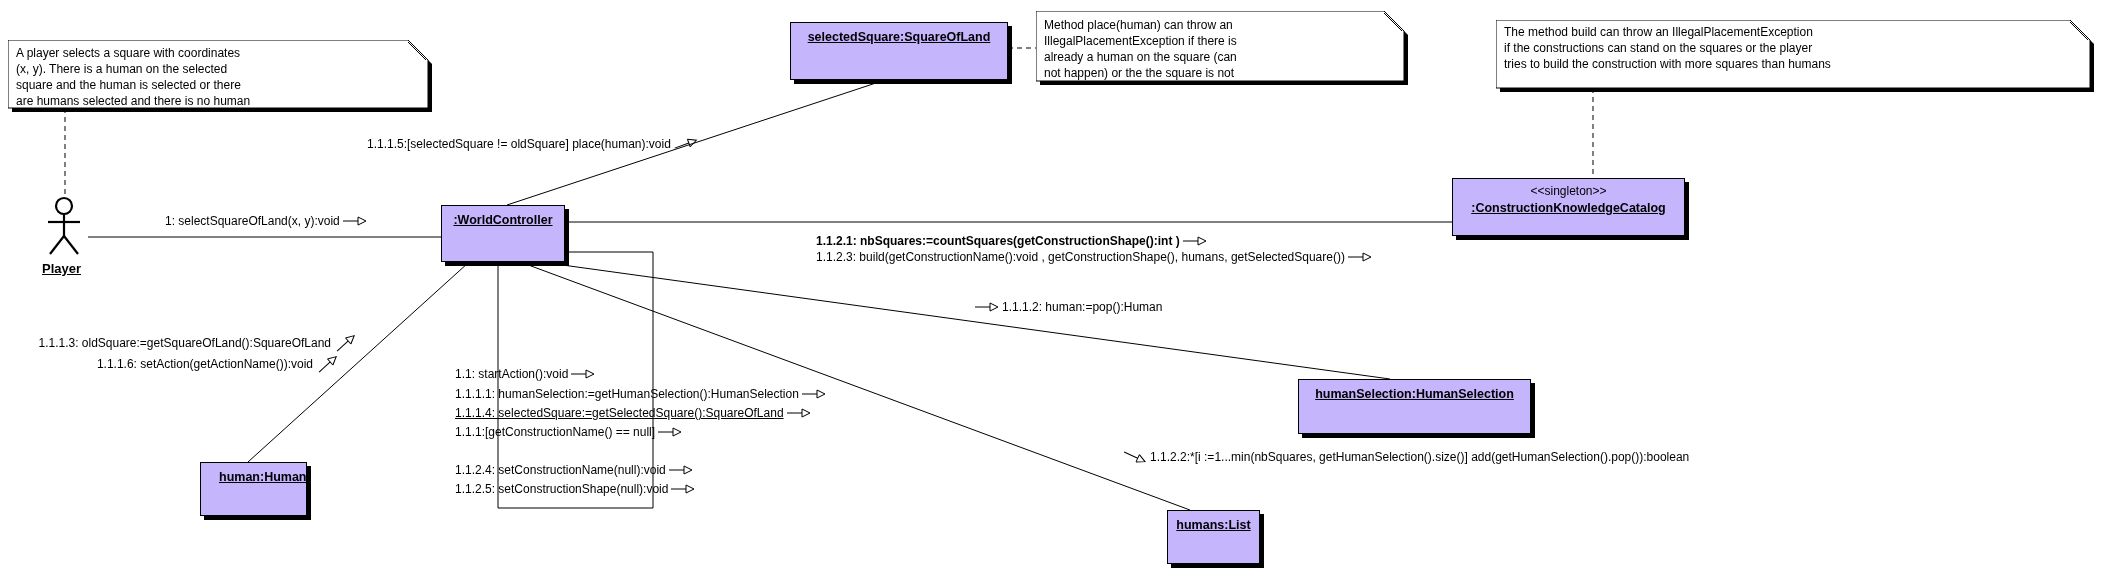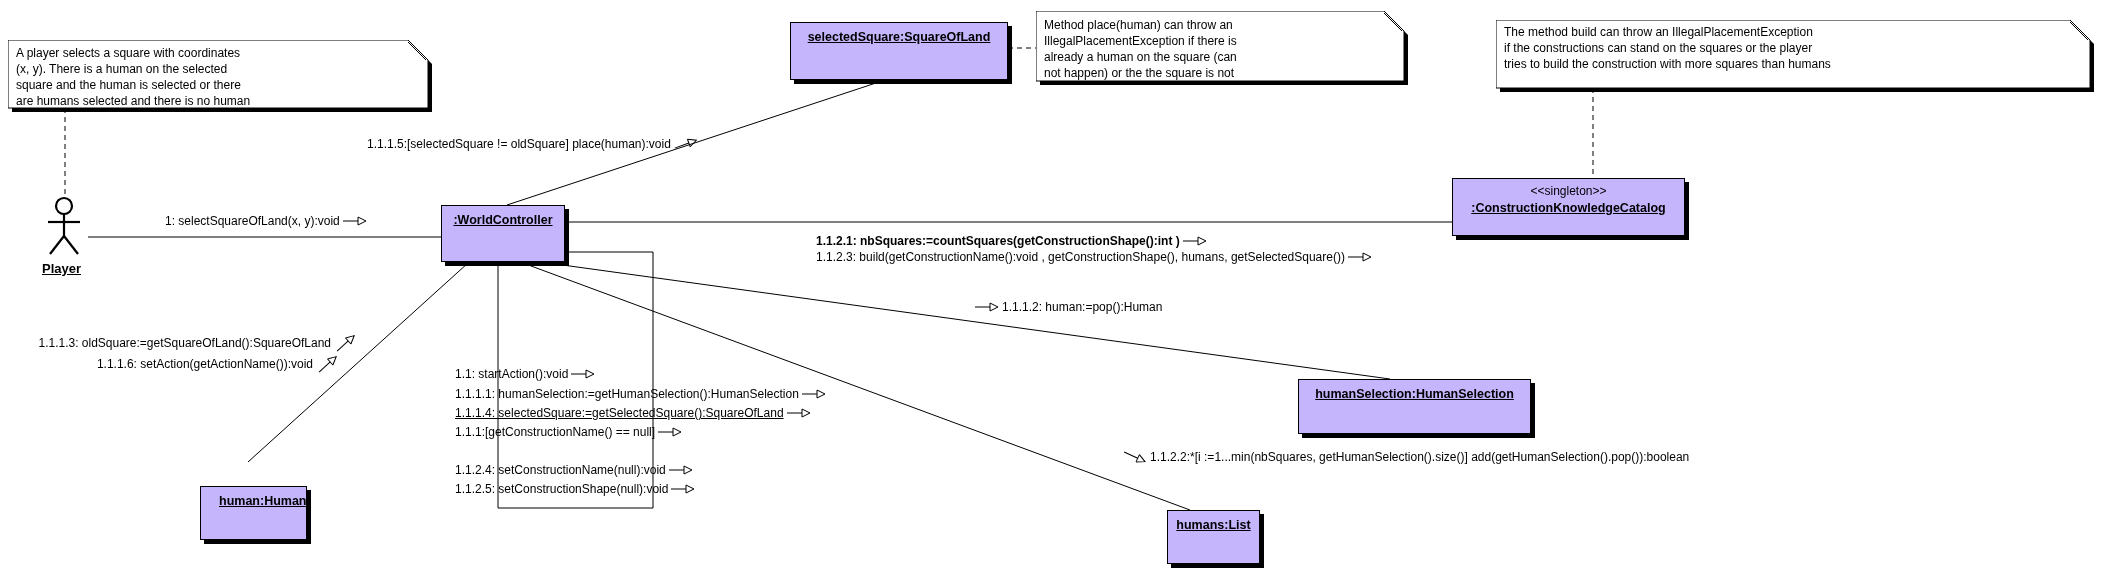--- a/index.html
+++ b/index.html
@@ -117,21 +117,21 @@
 
   <div class="obj" style="left:1452px;top:178px;width:233px;height:58px;">
     <span class="stereo">&lt;&lt;singleton&gt;&gt;</span>
     <span class="title">:ConstructionKnowledgeCatalog</span>
   </div>
 
   <div class="obj" style="left:441px;top:205px;width:124px;height:57px;">
     <span class="title">:WorldController</span>
   </div>
 
-  <div class="obj" style="left:200px;top:486px;width:107px;height:54px;padding-left:14px;">
+  <div class="obj" style="left:200px;top:462px;width:107px;height:54px;padding-left:14px;">
     <span class="title">human:Human</span>
   </div>
 
   <div class="obj" style="left:1280px;top:379px;width:233px;height:55px;margin-left:18px;">
     <span class="title">humanSelection:HumanSelection</span>
   </div>
 
   <div class="obj" style="left:1167px;top:510px;width:93px;height:54px;">
     <span class="title">humans:List</span>
   </div>

